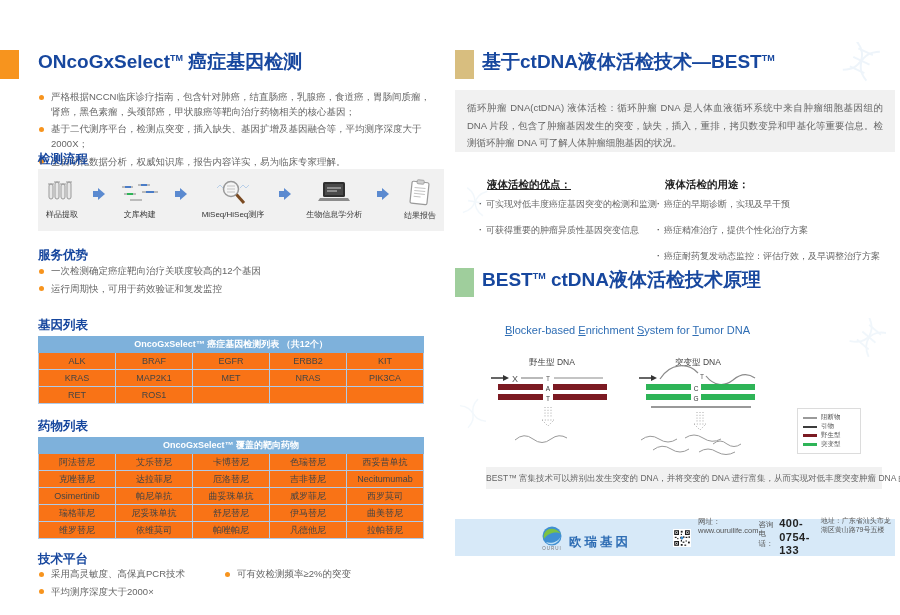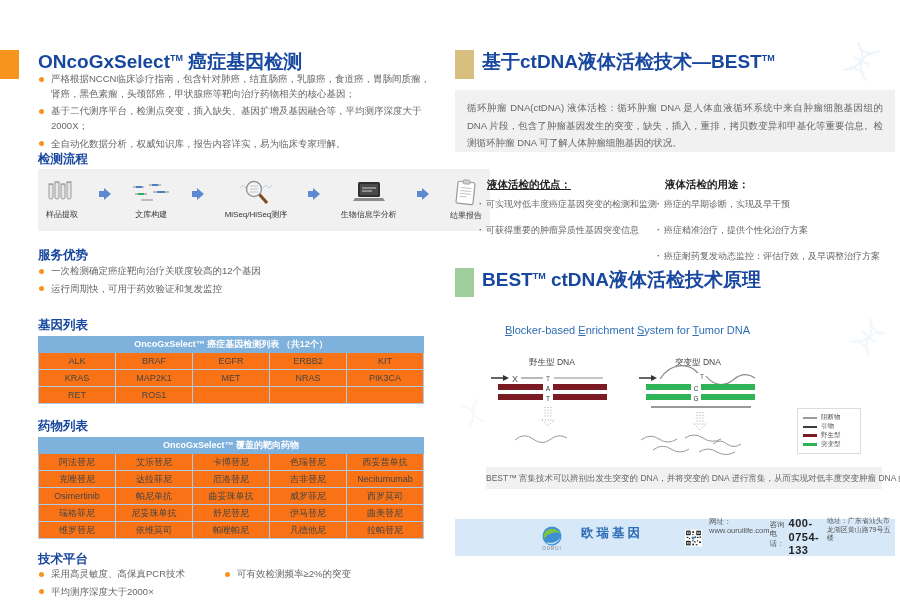--- a/index.html
+++ b/index.html
@@ -17,28 +17,28 @@
   #left-title  { left:38px; top:49px; }
   #right-title { left:482px; top:49px; }
   #principle-title { left:482px; top:267px; }
 
   .sec-h { position:absolute; font-size:12.5px; font-weight:bold; color:#17479E; }
 
   
   .obullets { position:absolute; list-style:none; }
   .obullets li { position:relative; padding-left:13px; font-size:9.5px; color:#666; line-height:1.55; margin-bottom:3px; }
   .obullets li::before { content:""; position:absolute; left:1px; top:4.5px; width:5px; height:5px; border-radius:50%; background:#F7941E; }
-  #intro-list { left:38px; top:72px;  width:394px; }
+  #intro-list { left:38px; top:90px;  width:394px; }
   #adv-list   { left:38px; top:264px; width:394px; }
   .plat-col   { width:190px; }
   #plat-col1  { left:38px;  top:567px; }
   #plat-col2  { left:224px; top:567px; width:210px; }
 
   
-  .flow-box { position:absolute; left:38px; top:169px; width:452px; height:62px; background:#f1f1f1; display:flex; align-items:center; justify-content:space-between; padding:8px 8px; }
+  .flow-box { position:absolute; left:38px; top:169px; width:406px; height:62px; background:#f1f1f1; display:flex; align-items:center; justify-content:space-between; padding:8px 8px; }
   .flow-step { display:flex; flex-direction:column; align-items:center; gap:3px; }
   .flow-step .lbl { font-size:8px; color:#333; white-space:nowrap; }
   .flow-arrow { display:flex; align-items:center; margin-bottom:12px; }
   .flow-arrow .tail { width:5px; height:6px; background:#5B8AD0; }
   .flow-arrow .head { width:0; height:0; border-top:6px solid transparent; border-bottom:6px solid transparent; border-left:7px solid #5B8AD0; }
 
   
   .blue-table { position:absolute; left:38px; width:386px; border-collapse:collapse; table-layout:fixed; }
   #gene-table { top:336px; }
   #drug-table { top:437px; }
@@ -67,21 +67,21 @@
   .sw-blocker { background:#9a9a9a; }
   .sw-primer  { background:#3c3c3c; }
   .sw-wild    { background:#7B1A22; height:3px !important; }
   .sw-mut     { background:#2EB457; height:3px !important; }
   .legend .lg-lbl { font-size:6.5px; color:#555; white-space:nowrap; }
 
   .caption-box { position:absolute; left:486px; top:467px; width:396px; height:22px; background:#f1f1f1; text-align:center; line-height:22px; font-size:8.5px; color:#666; white-space:nowrap; }
 
   
   .footer { position:absolute; left:455px; top:519px; width:440px; height:37px; background:#D7E9F8; display:flex; align-items:center; }
-  .logo-group { display:flex; align-items:flex-start; margin-left:86px; gap:18px; }
+  .logo-group { display:flex; align-items:flex-end; margin-left:86px; gap:6px; }
   .logo-stack { display:flex; flex-direction:column; align-items:center; }
   .logo-sub { font-size:4.5px; color:#777; letter-spacing:1px; margin-top:-1px; }
   .logo-text { font-size:12.5px; font-weight:bold; color:#2E6DB4; letter-spacing:3px; white-space:nowrap; }
   .qr { margin-left:42px; }
   .contact { margin-left:7px; display:flex; flex-direction:row; justify-content:center; line-height:1.25; }
   .c-line1 { font-size:7.5px; color:#555; }
   .c-line2 { font-size:7.5px; color:#555; display:flex; align-items:baseline; }
   .c-line2 .phone { font-size:11px; font-weight:bold; color:#222; letter-spacing:0.5px; }
   .c-line3 { font-size:7px; color:#555; }
 

